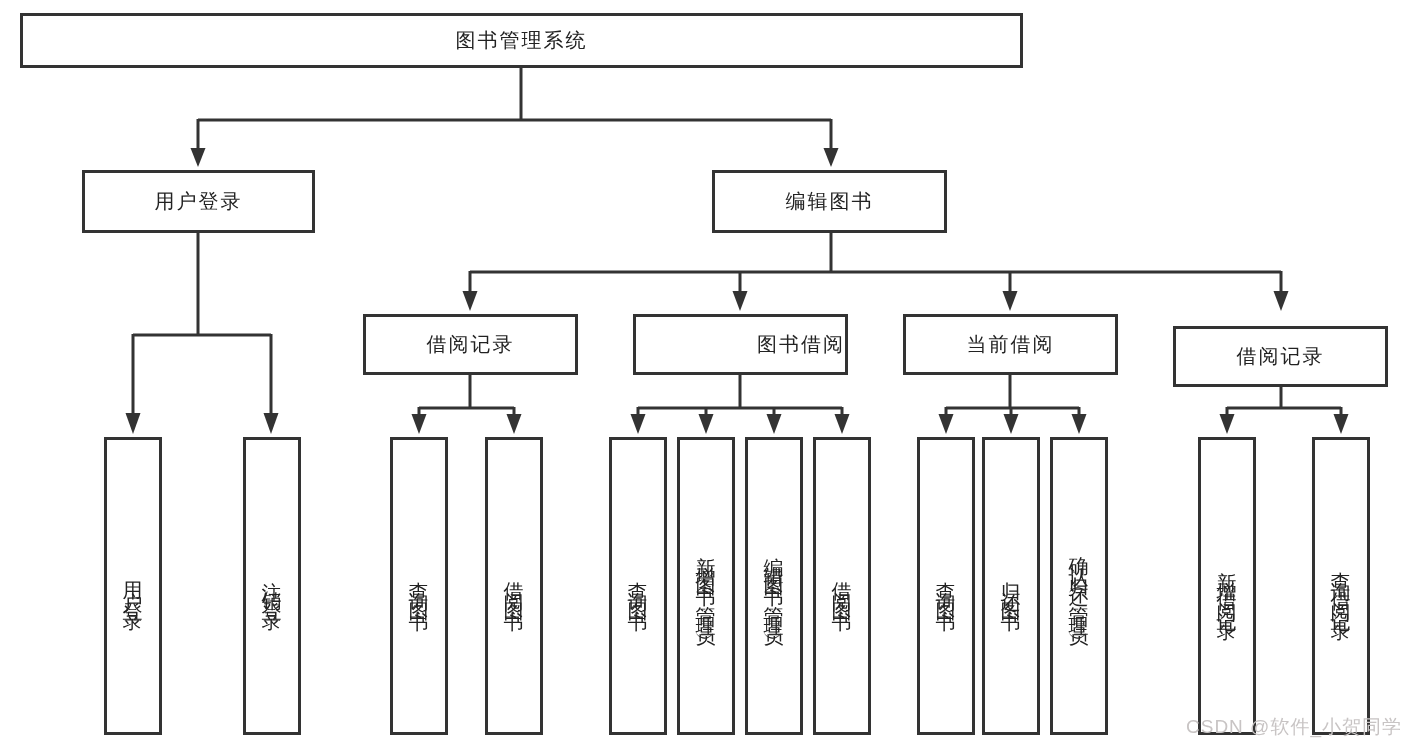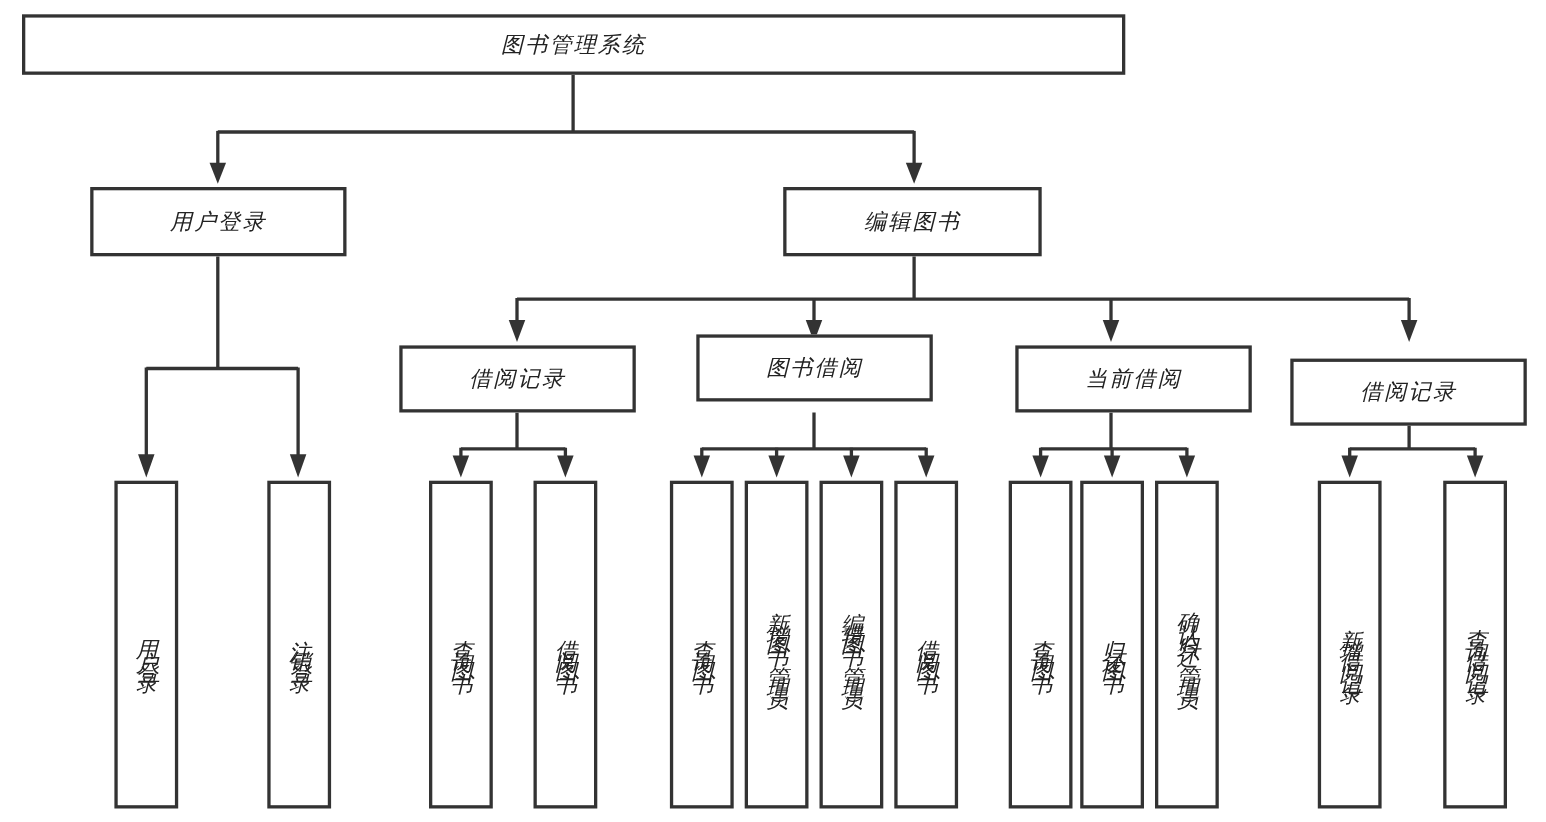--- a/index.html
+++ b/index.html
@@ -7,21 +7,20 @@
     padding: 0;
     background: #ffffff;
     font-family: "Liberation Sans", "DejaVu Sans", sans-serif;
   }
   #canvas {
     position: relative;
     width: 1405px;
     height: 747px;
     background: #ffffff;
     overflow: hidden;
-    font-style: italic;
   }
   #connectors {
     position: absolute;
     left: 0;
     top: 0;
     width: 1405px;
     height: 747px;
   }
   .node {
     position: absolute;
@@ -133,24 +132,24 @@
   <div class="node h-node" style="left:82px; top:170px; width:233px; height:63px;">
     <span class="label">用户登录</span>
   </div>
   <div class="node h-node" style="left:712px; top:170px; width:235px; height:63px;">
     <span class="label">编辑图书</span>
   </div>
 
   <div class="node h-node" style="left:363px; top:314px; width:215px; height:61px;">
     <span class="label">借阅记录</span>
   </div>
-  <div class="node h-node" style="left:633px; top:304px; width:215px; height:61px;">
+  <div class="node h-node" style="left:633px; top:314px; width:215px; height:61px;justify-content:flex-end;">
     <span class="label">图书借阅</span>
   </div>
-  <div class="node h-node" style="left:903px; top:314px; width:215px; height:61px;margin-left:20px;">
+  <div class="node h-node" style="left:903px; top:314px; width:215px; height:61px;">
     <span class="label">当前借阅</span>
   </div>
   <div class="node h-node" style="left:1173px; top:326px; width:215px; height:61px;">
     <span class="label">借阅记录</span>
   </div>
 
   <div class="node v-node" style="left:104px; top:437px; width:58px; height:298px;">
     <span class="label">用户登录</span>
   </div>
   <div class="node v-node" style="left:243px; top:437px; width:58px; height:298px;">
@@ -187,14 +186,15 @@
     <span class="label">确认归还（管理员）</span>
   </div>
 
   <div class="node v-node" style="left:1198px; top:437px; width:58px; height:298px;">
     <span class="label">新增借阅记录</span>
   </div>
   <div class="node v-node" style="left:1312px; top:437px; width:58px; height:298px;">
     <span class="label">查询借阅记录</span>
   </div>
 
+  <div id="watermark">CSDN @软件_小贺同学</div>
 
 </div>
 
 </body></html>

